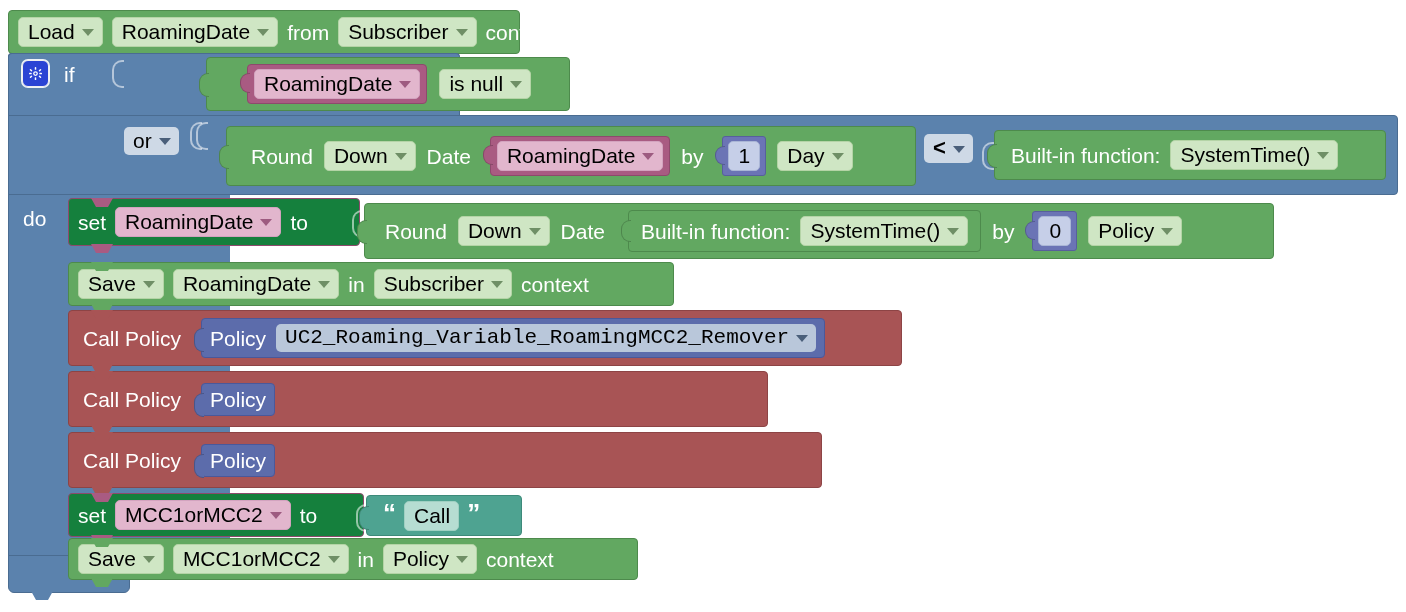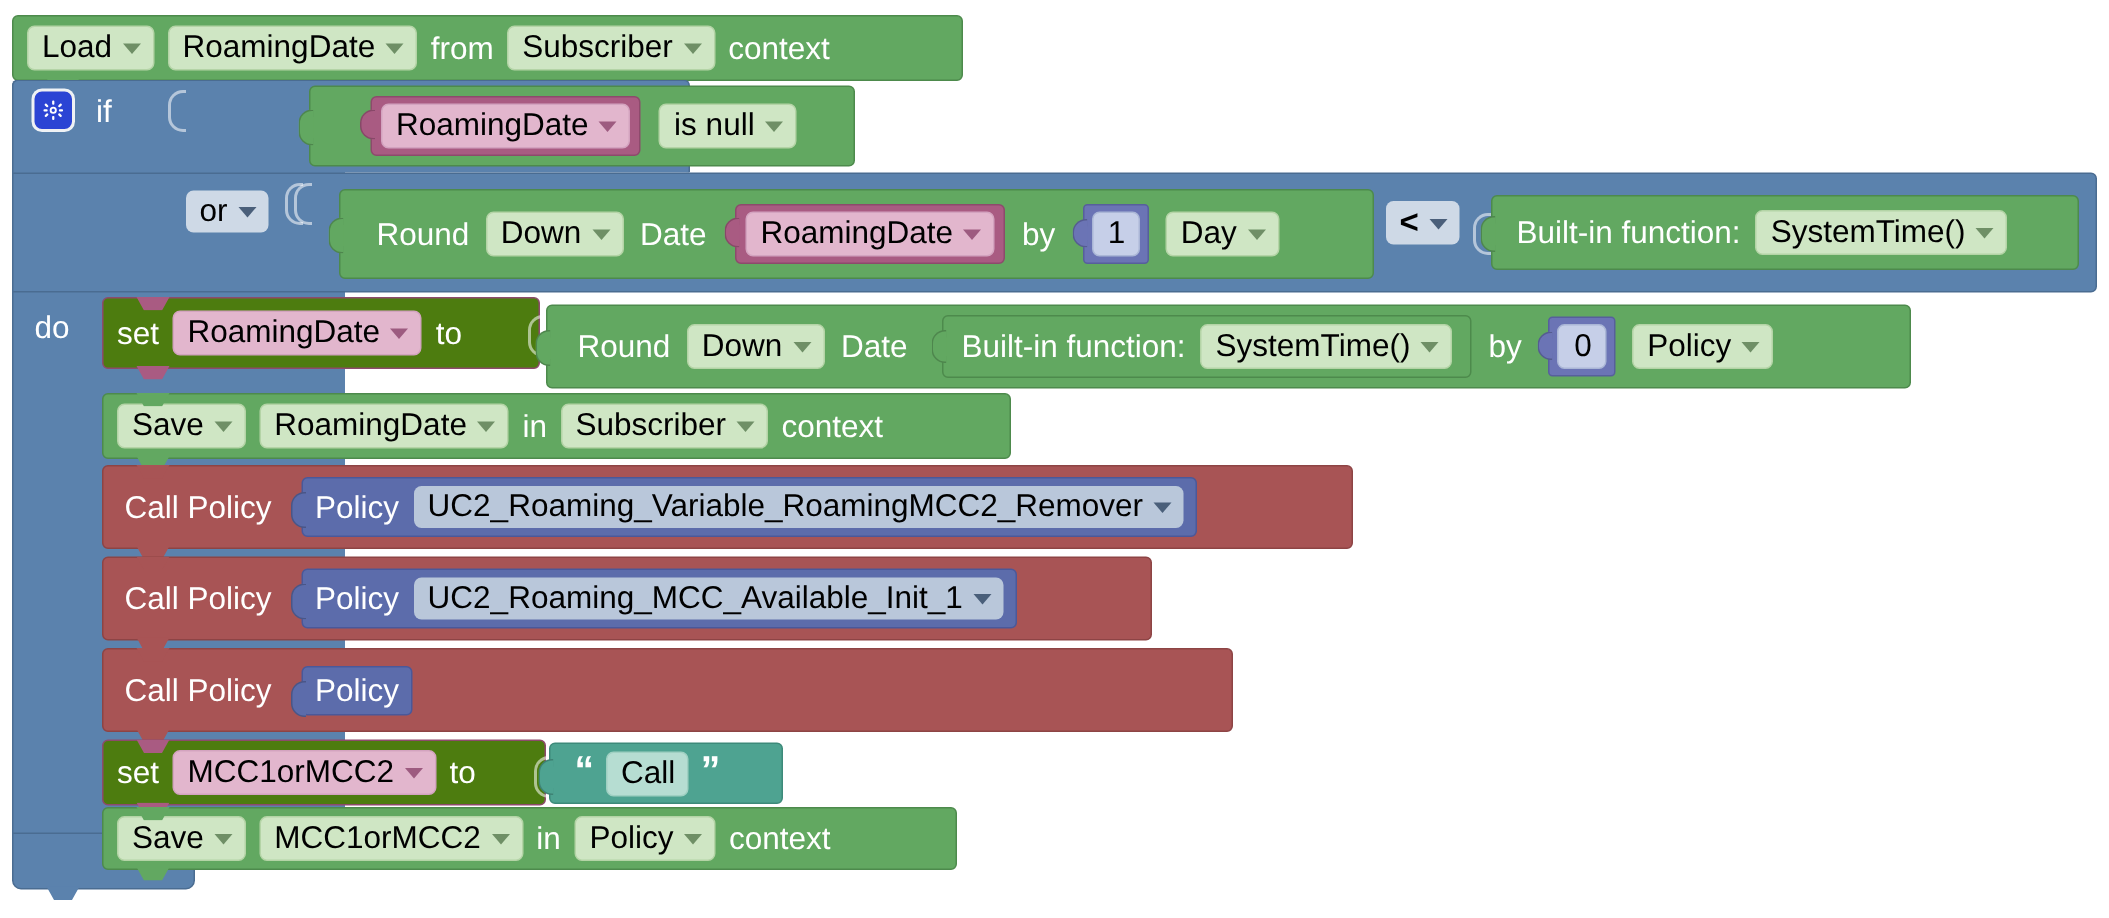--- a/index.html
+++ b/index.html
@@ -16,35 +16,35 @@
 
   
   .fld{
     display:inline-flex;align-items:center;gap:7px;
     border-radius:5px;padding:3px 8px 4px 9px;
     font-size:21px;line-height:1;color:#000;white-space:nowrap;
     box-sizing:border-box;
   }
   .fld.green{background:#cfe6c4;border:1px solid #b4d4a6;}
   .fld.pink{background:#e2b6cd;border:1px solid #d3a3bf;}
-  .fld.bluegrey{background:#b9c7da;}
+  .fld.bluegrey{background:#b9c7da;font-family:Liberation Mono, monospace;}
   .fld.lightblue{background:#ced9e6;}
   .fld.numfld{background:#c6cfe8;border:1px solid #aab6d6;padding:3px 9px 4px 10px;}
   .fld.teal{background:#b6ddd2;border:1px solid #9fd0c2;}
   .caret{
     width:0;height:0;border-left:6px solid transparent;border-right:6px solid transparent;
     border-top:7px solid #6f8f66;display:inline-block;flex:none;position:relative;top:1px;
   }
   .fld.pink .caret{border-top-color:#9d5b80;}
   .fld.bluegrey .caret,.fld.lightblue .caret{border-top-color:#4a5f7a;}
 
   
   .stmt{border-radius:4px;}
   .green-blk{background:#62a861;border:1px solid #4d8a4c;}
-  .pink-blk{background:#4d7c0f;border:1px solid #8d4a6c;}
+  .pink-blk{background:#15803d;border:1px solid #8d4a6c;}
   .red-blk{background:#a85455;border:1px solid #8d4445;}
   .blue-blk{background:#5b82ad;border:1px solid #4a6c91;}
   .teal-blk{background:#4ea391;border:1px solid #3d8a7a;}
   .purple-blk{background:#6b74b5;border:1px solid #575f9c;}
 
   .row{display:flex;align-items:center;height:100%;padding:0 9px;gap:9px;box-sizing:border-box;}
 
   
   .notch-top{position:absolute;left:18px;top:-1px;width:30px;height:9px;
     background:inherit;clip-path:polygon(0 0,4px 0,9px 9px,21px 9px,26px 0,30px 0,30px 0,0 0);}
@@ -72,21 +72,21 @@
   .gear svg{display:block;}
 
   
   .quote{color:#ffffff;font-size:26px;font-weight:bold;line-height:1;position:relative;top:-3px;}
 </style>
 </head>
 <body>
 
 <div id="canvas">
 
-  <div class="blk stmt green-blk" style="left:8px;top:10px;width:634px;height:44px;">
+  <div class="blk stmt green-blk" style="left:8px;top:10px;width:512px;height:44px;">
     <div class="notch-bot" style="background:#62a861;"></div>
     <div class="row">
       <span class="fld green">
         <span>Load</span>
         <i class="caret"></i>
       </span>
       <span class="fld green">
         <span>RoamingDate</span>
         <i class="caret"></i>
       </span>
@@ -288,24 +288,20 @@
   </div>
 
   <div class="blk stmt red-blk" style="left:68px;top:371px;width:700px;height:56px;">
     <div class="notch-top" style="background:#a85455;"></div>
     <div class="notch-bot" style="background:#a85455;"></div>
     <div class="row" style="gap:10px;padding-left:14px;">
       <span class="lbl">Call Policy</span>
       <span class="blk" style="position:relative;background:#5c6cab;border:1px solid #4a589a;border-radius:4px;padding:5px 8px;margin-left:10px;display:inline-flex;align-items:center;gap:10px;">
         <span class="plug" style="background:#5c6cab;top:9px;left:-8px;height:22px;"></span>
         <span class="lbl">Policy</span>
-        <span class="fld bluegrey">
-          <span>UC2_Roaming_MCC_Available_Init_1</span>
-          <i class="caret"></i>
-        </span>
       </span>
     </div>
   </div>
 
   <div class="blk stmt red-blk" style="left:68px;top:432px;width:754px;height:56px;">
     <div class="notch-top" style="background:#a85455;"></div>
     <div class="notch-bot" style="background:#a85455;"></div>
     <div class="row" style="gap:10px;padding-left:14px;">
       <span class="lbl">Call Policy</span>
       <span class="blk" style="position:relative;background:#5c6cab;border:1px solid #4a589a;border-radius:4px;padding:5px 8px;margin-left:10px;display:inline-flex;align-items:center;gap:10px;">

